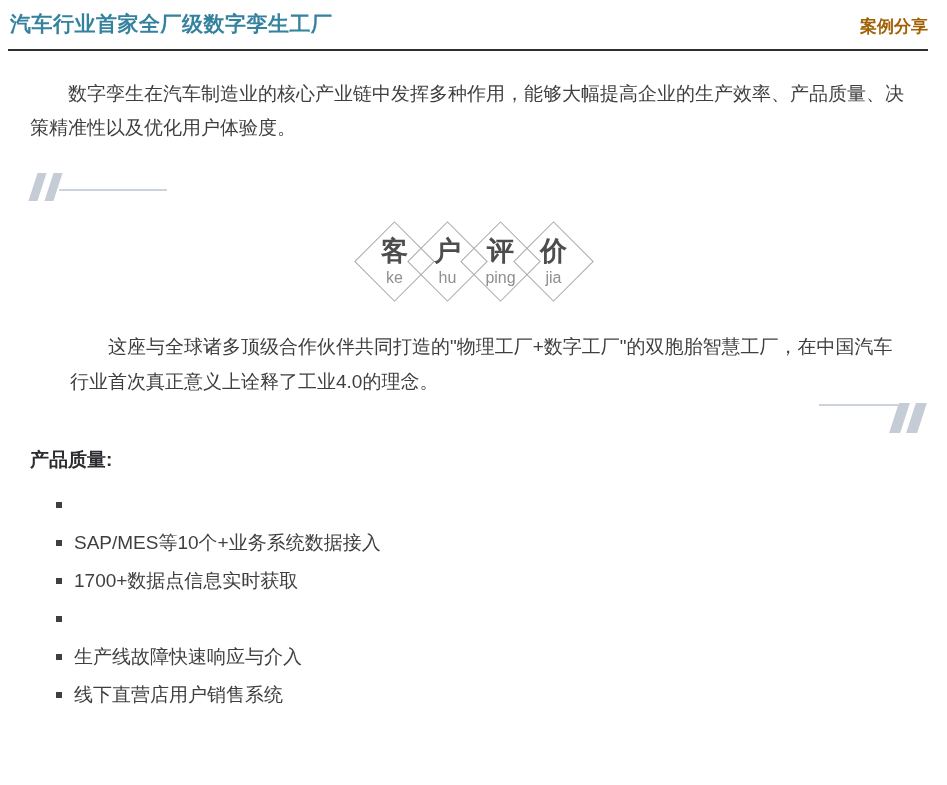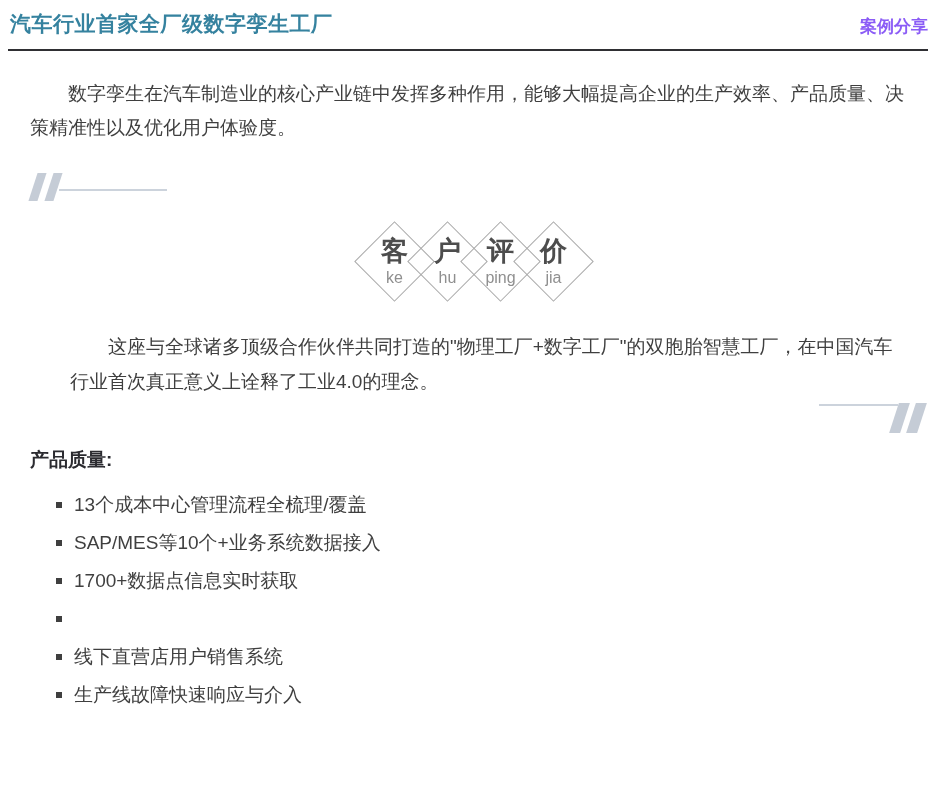--- a/index.html
+++ b/index.html
@@ -8,21 +8,21 @@
     width:947px; height:785px; overflow:hidden;
     font-family:"Liberation Sans","DejaVu Sans",sans-serif;
     color:#3f3f3f;
   }
   
   .header {
     display:flex; justify-content:space-between; align-items:flex-end;
     padding:10px 19px 11px 10px;
   }
   .page-title { font-size:21px; font-weight:bold; color:#35829f; letter-spacing:0.5px; }
-  .badge { font-size:17px; font-weight:bold; color:#8b5cf6; }
+  .badge { font-size:17px; font-weight:bold; color:#a16207; }
   .rule { border:none; border-top:2px solid #2f2f33; margin:0 19px 0 8px; }
 
   
   .intro {
     margin:26px 27px 0 30px;
     font-size:19px; line-height:34px; text-indent:2em; color:#3f3f3f;
   }
 
   
   .quote-open { position:relative; height:30px; margin:28px 0 0 33px; }
@@ -123,34 +123,33 @@
   <span class="qline"></span>
   <span class="qbar"></span>
     <span class="qbar"></span>
 </div>
 
 <div class="results-heading">产品质量:</div>
 
 <ul class="results-list">
   <li>
     <span class="bullet"></span>
-    <span class="item-text">13个成本中心管理流程全梳理/覆盖</span>
   </li>
   <li>
     <span class="bullet"></span>
     <span class="item-text">SAP/MES等10个+业务系统数据接入</span>
   </li>
   <li>
     <span class="bullet"></span>
     <span class="item-text">1700+数据点信息实时获取</span>
   </li>
   <li>
     <span class="bullet"></span>
   </li>
   <li>
     <span class="bullet"></span>
-    <span class="item-text">线下直营店用户销售系统</span>
+    <span class="item-text">生产线故障快速响应与介入</span>
   </li>
   <li>
     <span class="bullet"></span>
-    <span class="item-text">生产线故障快速响应与介入</span>
+    <span class="item-text">线下直营店用户销售系统</span>
   </li>
 </ul>
 
 </body></html>

